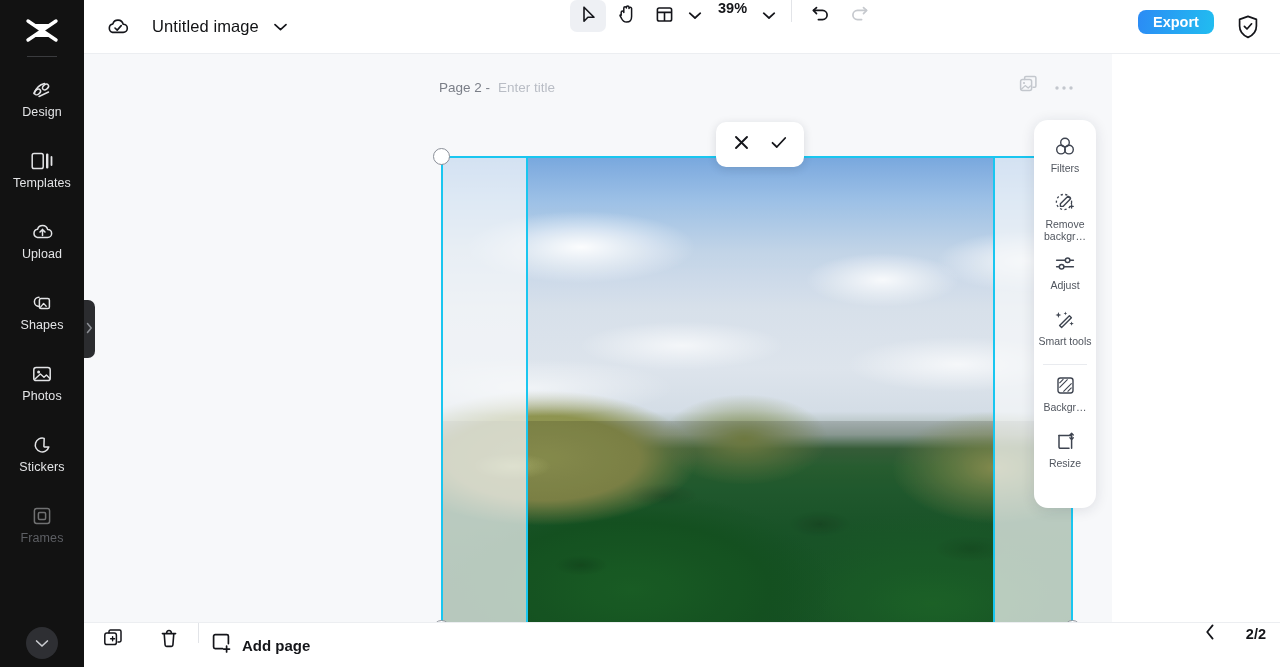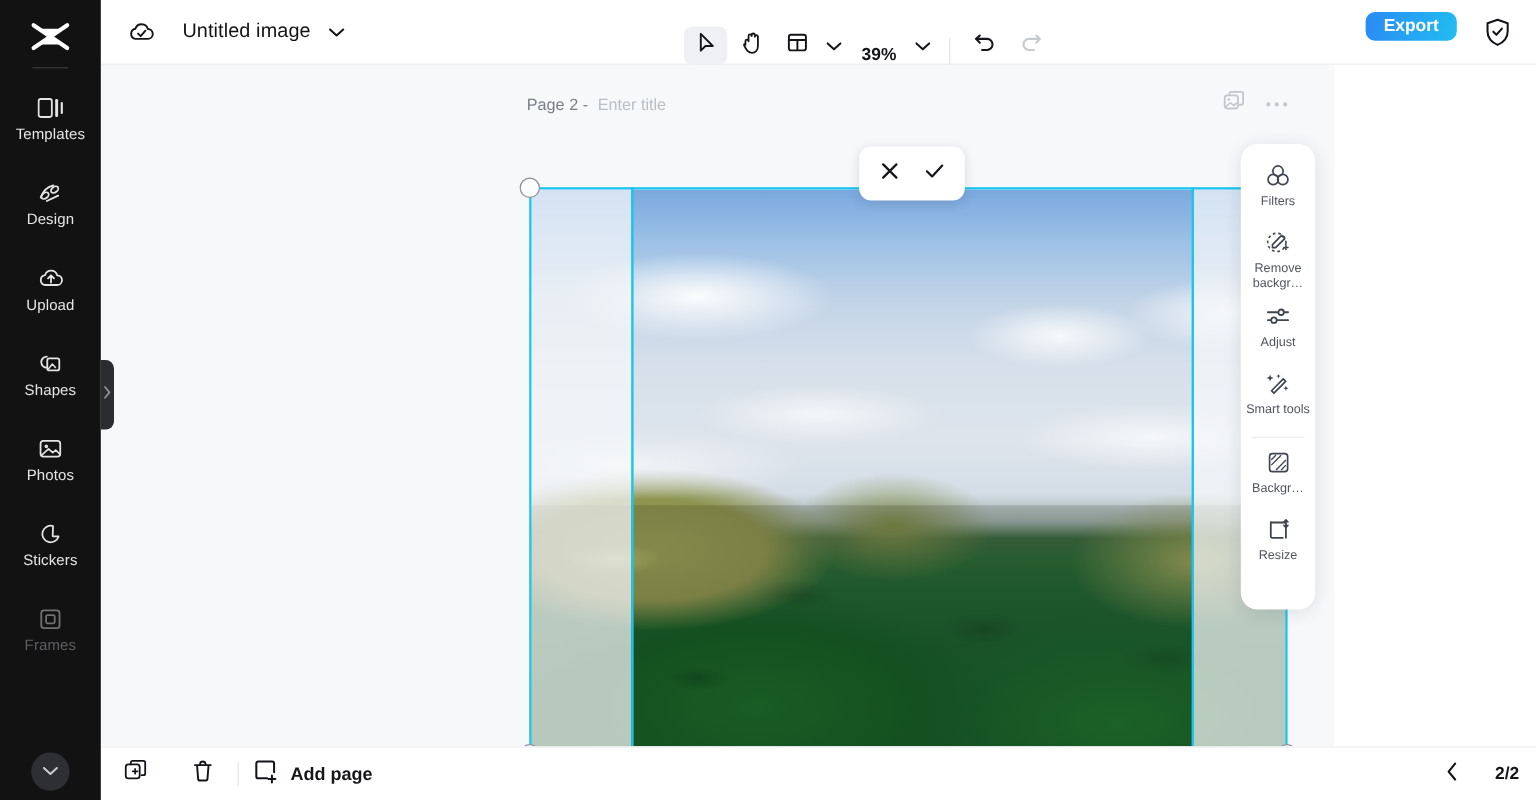--- a/index.html
+++ b/index.html
@@ -53,21 +53,21 @@
   }
   #cloud-status { margin-left: 22px; display:flex; align-items:center; cursor:pointer; }
   #doc-title {
     margin-left: 22px; font-size: 16.5px; color: #111214; letter-spacing: .1px;
     cursor: text;
   }
   #title-chevron { margin-left: 14px; display:flex; align-items:center; cursor:pointer; }
 
   #tool-cluster {
     position: absolute; left: 486px; top: 0; height: 54px;
-    display:flex; align-items:flex-end; gap: 2px;
+    display:flex; align-items:flex-start; gap: 2px;
   }
   .tool-btn {
     width: 36px; height: 32px; border-radius: 7px;
     display:flex; align-items:center; justify-content:center; cursor:pointer;
     background: transparent;
   }
   .tool-btn.active { background: #eef0f4; }
   .chev-btn { width: 22px; height: 30px; display:flex; align-items:center; justify-content:center; cursor:pointer; }
   #zoom-level { font-size: 14.5px; font-weight: bold; color: #15161a; margin-left: 10px; cursor:pointer; }
   .vrule { width: 1px; height: 22px; background: #e2e4e8; margin: 0 9px; }
@@ -195,21 +195,21 @@
   .rp-item .rp-icon { height: 21px; display:flex; align-items:center; justify-content:center; }
   .rp-item .rp-label {
     font-size: 10.5px; color: #51565f; text-align:center; line-height: 1.18; max-width: 58px;
   }
   #rp-divider { height:1px; background:#e9ebef; margin: 5px 9px 4px; }
 
   
   #bottom-bar {
     position:absolute; left: 84px; bottom: 0; width: 1196px; height: 45px;
     background:#fff; border-top: 1px solid #eceef1;
-    display:flex; align-items:center; z-index: 30;
+    display:flex; z-index: 30;
   }
   .bb-icon { width: 34px; height: 34px; display:flex; align-items:center; justify-content:center; cursor:pointer; }
   #bb-divider { width:1px; height: 20px; background:#e2e4e8; margin: 0 12px; }
   #add-page-btn { display:flex; align-items:center; gap: 9px; cursor:pointer; }
   #add-page-label { font-size: 15px; font-weight: bold; color:#15161a; }
   #page-nav { position:absolute; right: 14px; display:flex; align-items:center; gap: 30px; }
   #page-counter { font-size: 14.5px; font-weight: bold; color:#15161a; }
 </style>
 </head>
 <body>
@@ -222,38 +222,38 @@
         <path d="M4 3 L32 22 M32 3 L4 22" stroke="#ffffff" stroke-width="3.4" stroke-linecap="round" fill="none"></path>
         <path d="M7 6 L29 6 L18 13 Z" fill="#ffffff"></path>
         <path d="M7 19 L29 19 L18 12 Z" fill="#ffffff"></path>
       </svg>
     </div>
     <div id="rail-divider"></div>
 
     <div class="rail-item">
       <span class="rail-icon">
         <svg width="22" height="20" viewBox="0 0 22 20">
-            <rect x="1.2" y="2.5" width="11" height="15" rx="1.8" stroke="#e3e4e6" stroke-width="1.5" fill="none"></rect>
-            <rect x="15" y="2.5" width="2.4" height="15" rx="1.1" fill="#e3e4e6"></rect>
-            <rect x="19.6" y="5" width="1.8" height="10" rx=".9" fill="#e3e4e6"></rect>
-          </svg>
-      </span>
-      <span class="rail-label">Templates</span>
-    </div>
-
-    <div class="rail-item">
-      <span class="rail-icon">
-        <svg width="22" height="20" viewBox="0 0 22 20">
             <path d="M3 13.5 C5 8, 9 4.5, 13.5 3.5" stroke="#e3e4e6" stroke-width="1.6" fill="none" stroke-linecap="round"></path>
             <ellipse cx="6.5" cy="12" rx="3.4" ry="2.3" transform="rotate(-38 6.5 12)" stroke="#e3e4e6" stroke-width="1.5" fill="none"></ellipse>
             <ellipse cx="14.5" cy="7" rx="3.4" ry="2.3" transform="rotate(-38 14.5 7)" stroke="#e3e4e6" stroke-width="1.5" fill="none"></ellipse>
             <path d="M8 16.5 L17.5 12" stroke="#e3e4e6" stroke-width="1.5" stroke-linecap="round"></path>
           </svg>
       </span>
       <span class="rail-label">Design</span>
+    </div>
+
+    <div class="rail-item">
+      <span class="rail-icon">
+        <svg width="22" height="20" viewBox="0 0 22 20">
+            <rect x="1.2" y="2.5" width="11" height="15" rx="1.8" stroke="#e3e4e6" stroke-width="1.5" fill="none"></rect>
+            <rect x="15" y="2.5" width="2.4" height="15" rx="1.1" fill="#e3e4e6"></rect>
+            <rect x="19.6" y="5" width="1.8" height="10" rx=".9" fill="#e3e4e6"></rect>
+          </svg>
+      </span>
+      <span class="rail-label">Templates</span>
     </div>
 
     <div class="rail-item">
       <span class="rail-icon">
         <svg width="23" height="20" viewBox="0 0 23 20">
             <path d="M6.5 15.5 A4.2 4.2 0 0 1 6.6 7.2 A5.2 5.2 0 0 1 16.6 7.4 A3.9 3.9 0 0 1 16.6 15.5 Z" stroke="#e3e4e6" stroke-width="1.5" fill="none" stroke-linejoin="round"></path>
             <path d="M11.5 13.5 L11.5 7.6 M9 10 L11.5 7.4 L14 10" stroke="#e3e4e6" stroke-width="1.5" fill="none" stroke-linecap="round" stroke-linejoin="round"></path>
           </svg>
       </span>
       <span class="rail-label">Upload</span>

